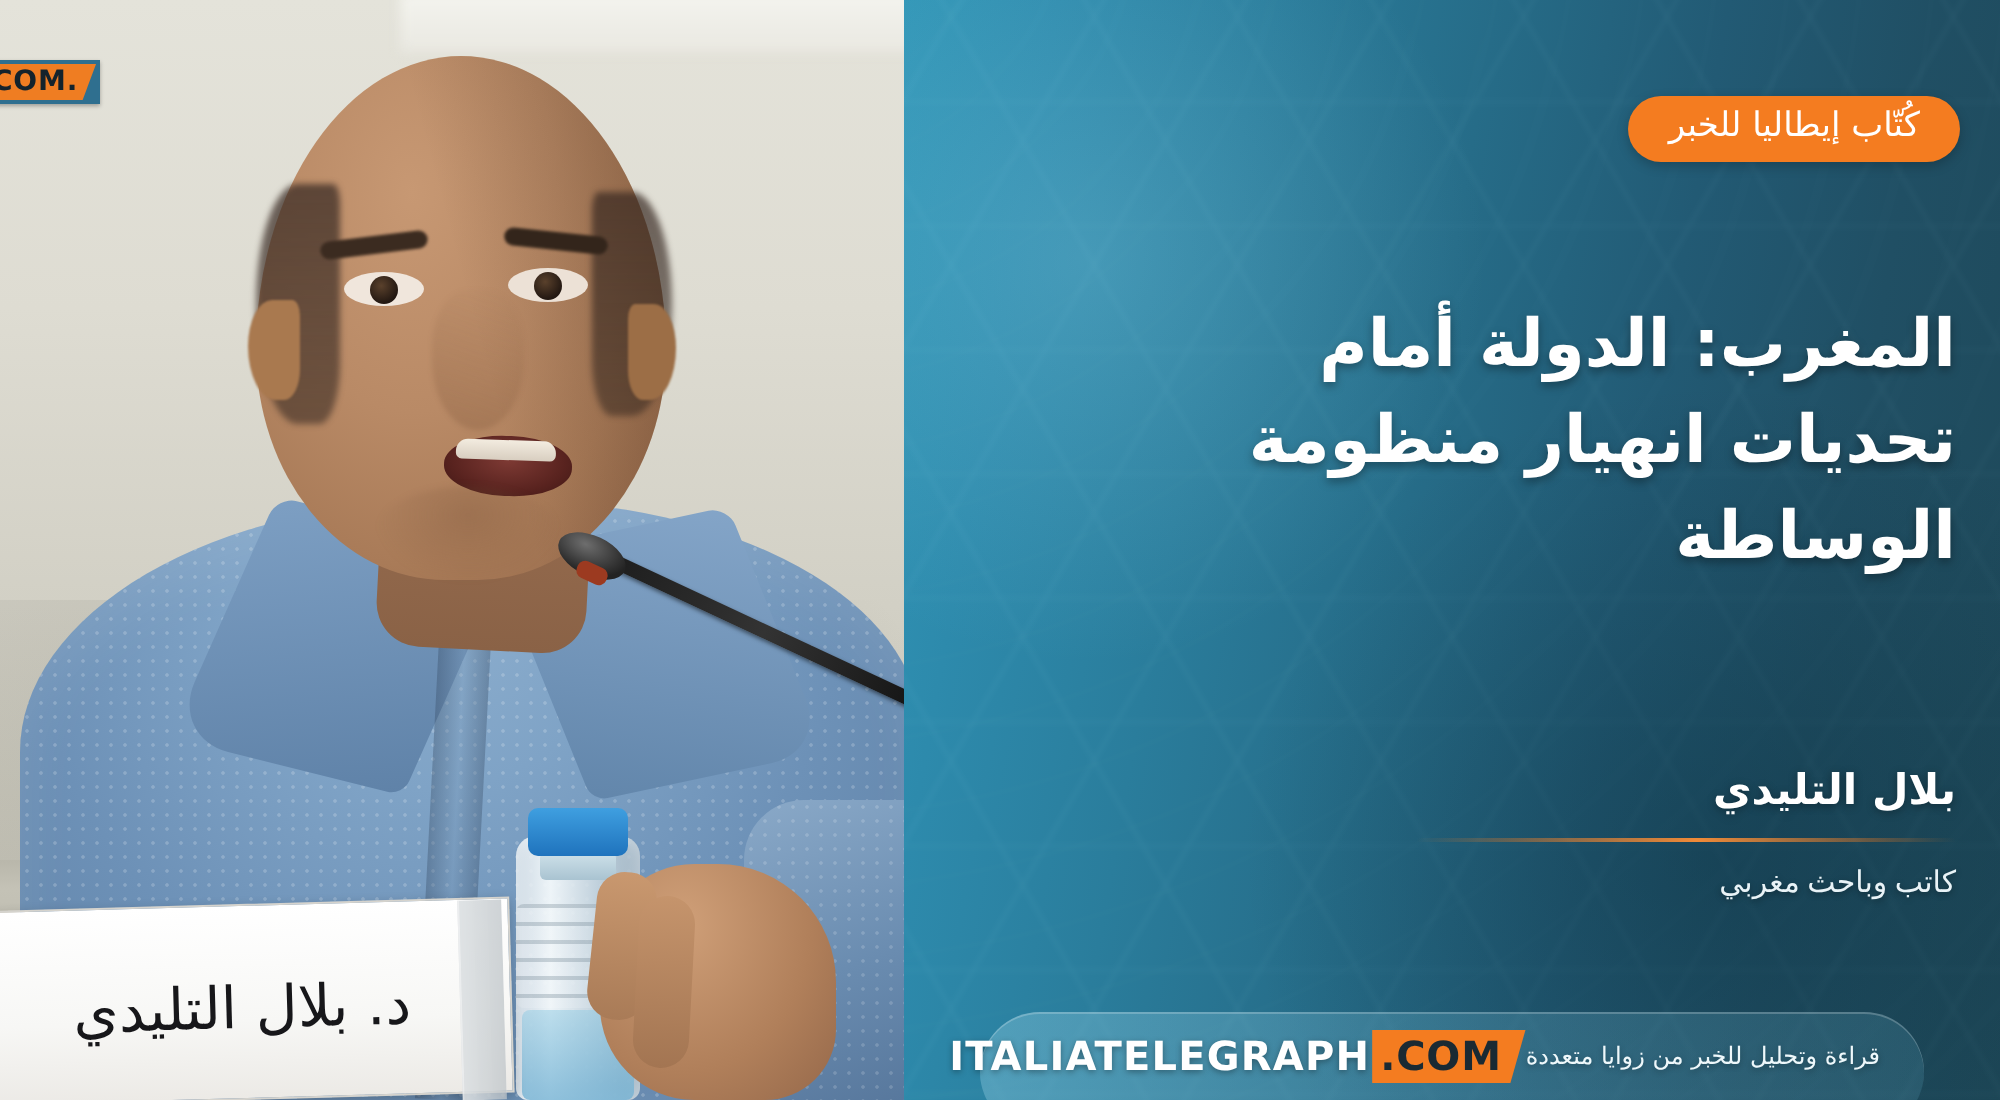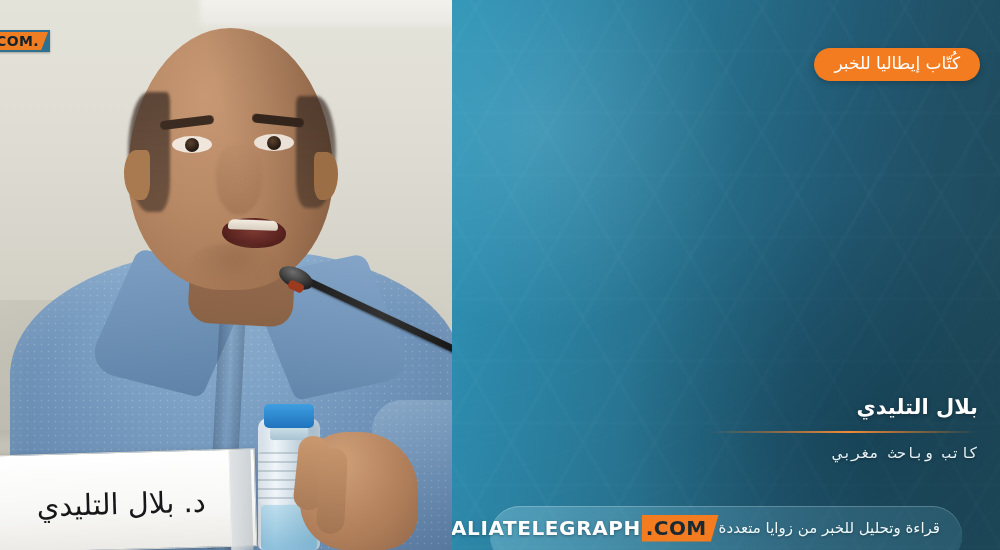--- a/index.html
+++ b/index.html
@@ -334,57 +334,56 @@
     line-height:1.45;
     text-shadow:0 2px 5px rgba(0,0,0,.35);
     font-family:"DejaVu Sans", sans-serif;
   }
 
   
   .author {
     position:absolute; right:22px; top:382px;
     width:270px;
     text-align:right;
-    margin-top:12px;
   }
   .author-name {
     color:#ffffff;
     font-size:21px;
     font-weight:bold;
     line-height:1.3;
     text-shadow:0 1px 4px rgba(0,0,0,.35);
     font-family:"DejaVu Sans", sans-serif;
   }
   .author-rule {
     margin:10px 0 12px;
     height:2px;
     background:linear-gradient(90deg, rgba(244,124,32,0) 0%, rgba(244,124,32,.35) 18%, #f08a38 52%, rgba(244,124,32,.35) 84%, rgba(244,124,32,0) 100%);
     border-radius:2px;
   }
   .author-role {
     color:#e9f3f7;
     font-size:15px;
     line-height:1.3;
     text-shadow:0 1px 3px rgba(0,0,0,.35);
-    font-family:Liberation Mono, monospace;
+    font-family:Liberation Serif, serif;
   }
 
   
   .footer {
     position:absolute; left:38px; bottom:-16px;
     width:472px; height:60px;
     background:linear-gradient(100deg, rgba(146,205,225,.38), rgba(120,190,214,.26) 45%, rgba(92,166,192,.20));
     border-radius:34px;
     display:flex; align-items:center; justify-content:space-between;
     padding:0 22px 16px 26px;
     box-shadow:inset 0 1px 0 rgba(255,255,255,.22);
   }
   .footer-tag {
     color:#eef8fb;
-    font-size:15px;
+    font-size:12px;
     white-space:nowrap;
     text-shadow:0 1px 3px rgba(0,0,0,.30);
     font-family:"DejaVu Sans", sans-serif;
   }
   .brand {
     display:flex; align-items:center;
     font-family:"DejaVu Sans", sans-serif;
     direction:ltr;
   }
   .brand-name {
@@ -464,20 +463,21 @@
   </div>
 
   <div class="panel">
     <div class="pat pat-a"></div>
     <div class="pat pat-b"></div>
     <div class="pat-glow"></div>
     <div class="pat-dark"></div>
 
     <div class="badge">كُتّاب إيطاليا للخبر</div>
 
+    <h1 class="headline">المغرب: الدولة أمام تحديات انهيار منظومة الوساطة</h1>
 
     <div class="author">
       <div class="author-name">بلال التليدي</div>
       <div class="author-rule"></div>
       <div class="author-role">كاتب وباحث مغربي</div>
     </div>
 
     <div class="footer">
       <span class="footer-tag">قراءة وتحليل للخبر من زوايا متعددة</span>
       <span class="brand">

